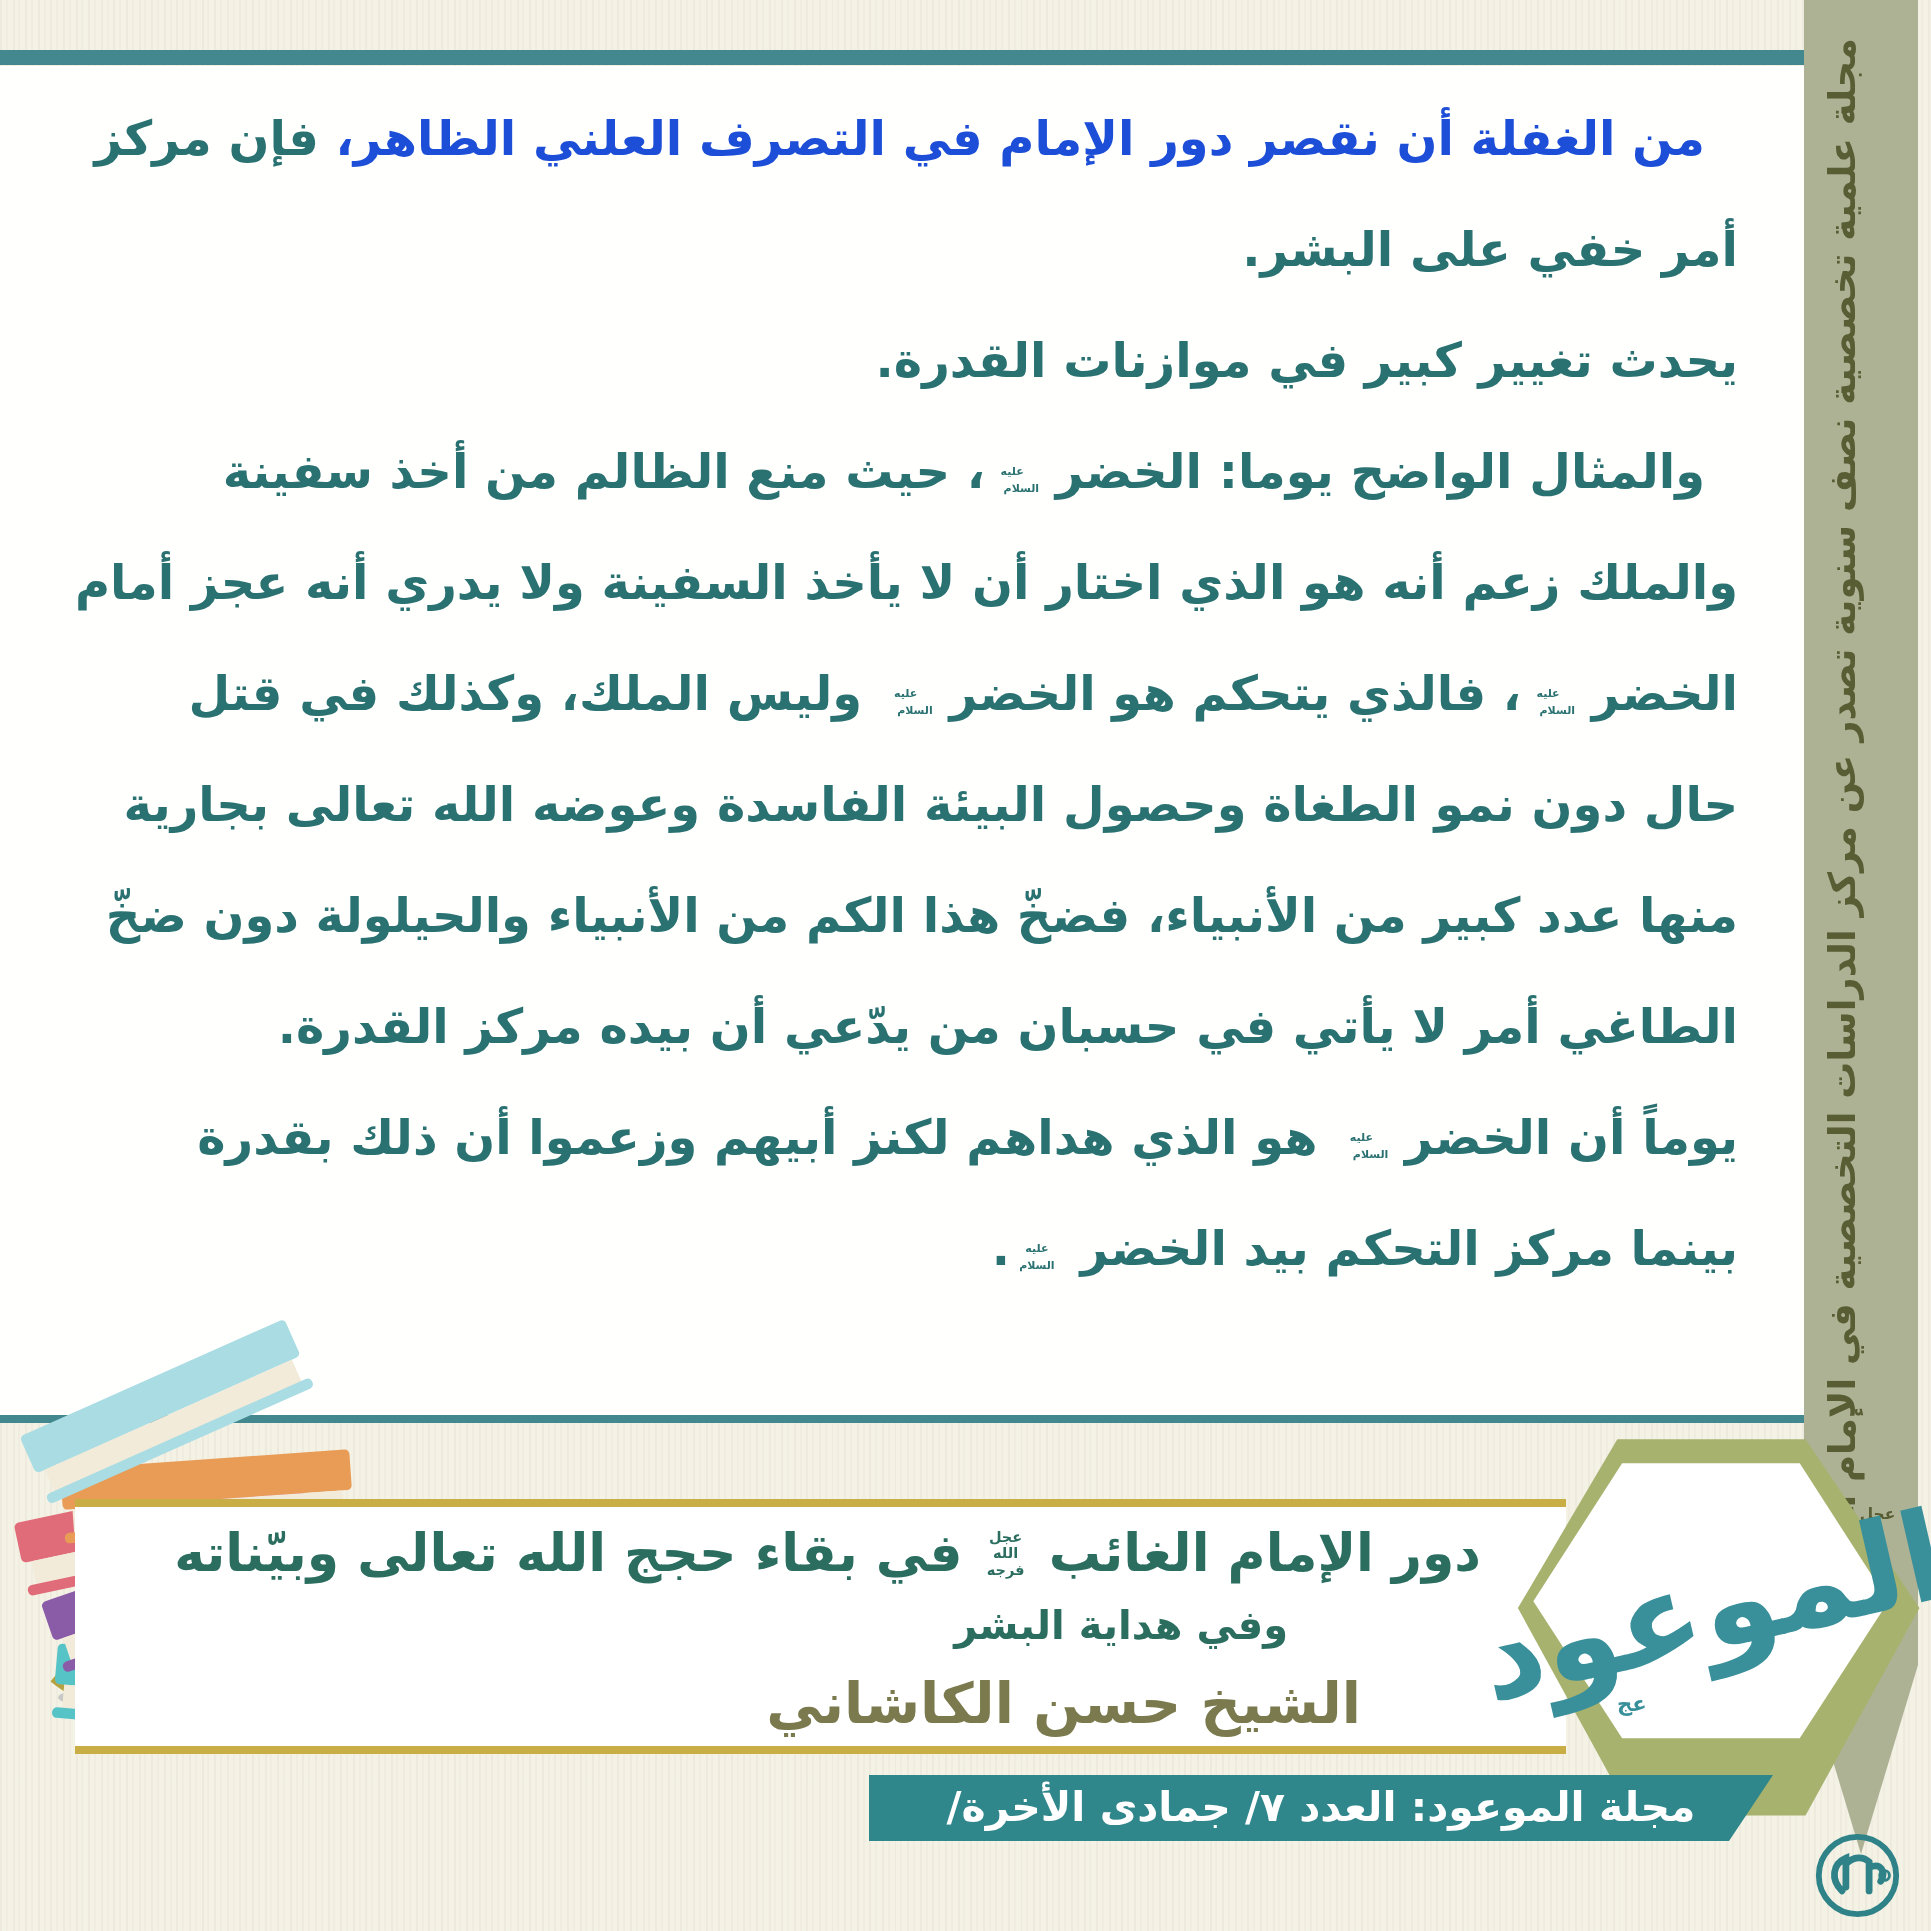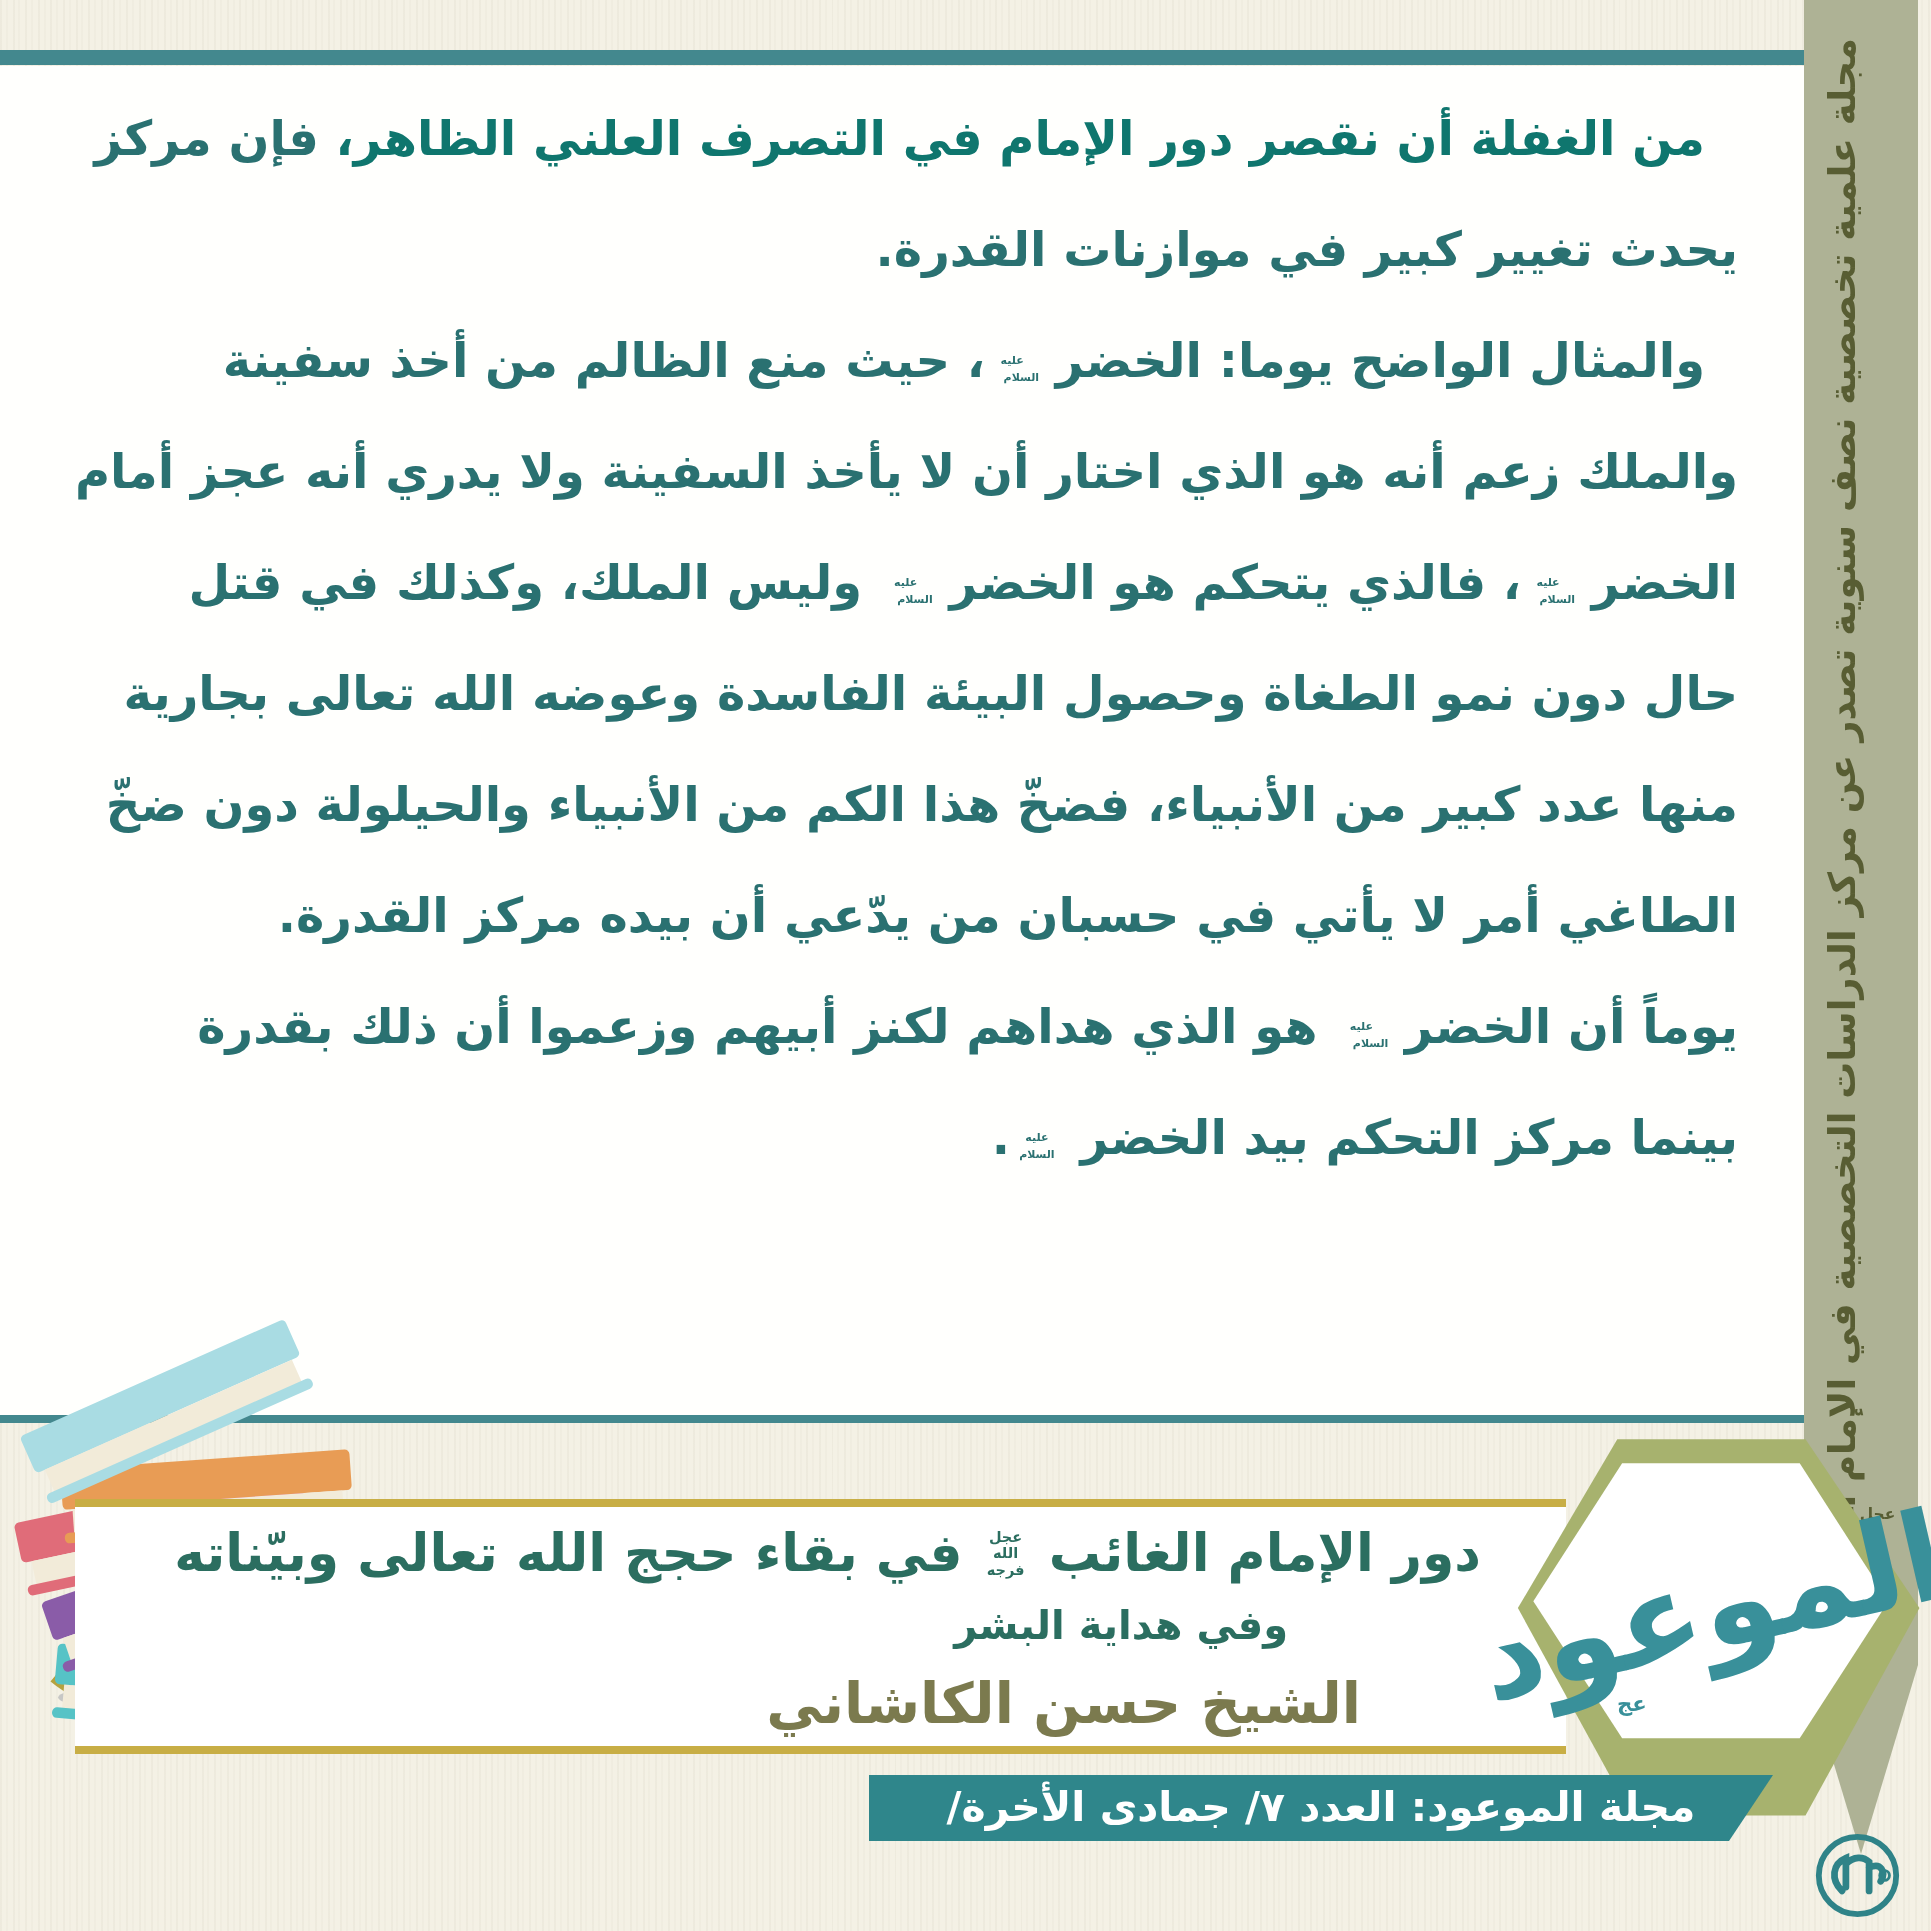--- a/index.html
+++ b/index.html
@@ -13,21 +13,21 @@
   .top-teal-bar{position:absolute;left:0;top:50px;width:1804px;height:15.4px;background:#43888e;}
   .main-white{position:absolute;left:0;top:66px;width:1804px;height:1350px;background:#fffffd;}
   .bottom-divider{position:absolute;left:0;top:1415px;width:1804px;height:7.7px;background:#43888e;}
   
   .main-text{position:absolute;left:53px;top:83px;width:1685px;direction:rtl;}
   .tline{min-height:111px;max-height:111px;line-height:111px;font-size:48px;font-weight:bold;
          text-align:right;white-space:normal;overflow:hidden;}
   .tline.stretch{text-align-last:justify;}
   .tline.indent{padding-right:33px;}
   .seg-teal{color:#2a7171;}
-  .seg-purple{color:#0f766e;}
+  .seg-purple{color:#1d4ed8;}
   .seg-hon,.seg-hon-title{display:inline-block;font-size:11px;line-height:16.4px;width:54px;
       text-align:center;vertical-align:-3.9px;white-space:normal;font-weight:bold;}
   .seg-hon{color:#2a7171;}
   .seg-hon-title{color:#2b6e60;width:50px;font-size:14.5px;}
   
   .sidebar-strip{position:absolute;left:1804px;top:0;width:114px;height:1665px;background:#aeb295;}
   .sidebar-tail{position:absolute;left:1804px;top:1665px;width:114px;height:189px;background:#aeb295;
       clip-path:polygon(0 0,100% 0,50% 100%);}
   .sidebar-caption{position:absolute;left:1821px;top:1583px;width:1545px;
       transform:rotate(-90deg);transform-origin:0 0;
@@ -59,20 +59,21 @@
 <div class="main-white"></div>
 <div class="bottom-divider"></div>
 
 <div class="sidebar-strip"></div>
 <div class="sidebar-tail"></div>
 <div class="sidebar-caption">مجلة علمية تخصصية نصف سنوية تصدر عن مركز الدراسات التخصصية في الإمام المهدي</div>
 <div class="sidebar-seal">عجل الله فرجه</div>
 
 <div class="main-text">
     <div class="tline stretch indent"><span class="seg-purple">من الغفلة أن نقصر دور الإمام في التصرف العلني الظاهر، </span><span class="seg-teal">فإن مركز القدرة</span></div>
+    <div class="tline"><span class="seg-teal">أمر خفي على البشر.</span></div>
     <div class="tline"><span class="seg-teal">يحدث تغيير كبير في موازنات القدرة.</span></div>
     <div class="tline stretch indent"><span class="seg-teal">والمثال الواضح يوما: الخضر </span><span class="seg-hon">عليه السلام</span><span class="seg-teal">، حيث منع الظالم من أخذ سفينة المساكين،</span></div>
     <div class="tline stretch"><span class="seg-teal">والملك زعم أنه هو الذي اختار أن لا يأخذ السفينة ولا يدري أنه عجز أمام قدرة</span></div>
     <div class="tline stretch"><span class="seg-teal">الخضر </span><span class="seg-hon">عليه السلام</span><span class="seg-teal">، فالذي يتحكم هو الخضر </span><span class="seg-hon">عليه السلام</span><span class="seg-teal"> وليس الملك، وكذلك في قتل الغلام الذي</span></div>
     <div class="tline stretch"><span class="seg-teal">حال دون نمو الطغاة وحصول البيئة الفاسدة وعوضه الله تعالى بجارية وُلِد</span></div>
     <div class="tline stretch"><span class="seg-teal">منها عدد كبير من الأنبياء، فضخّ هذا الكم من الأنبياء والحيلولة دون ضخّ هذا</span></div>
     <div class="tline stretch"><span class="seg-teal">الطاغي أمر لا يأتي في حسبان من يدّعي أن بيده مركز القدرة. واليتيمان لم يدريا</span></div>
     <div class="tline stretch"><span class="seg-teal">يوماً أن الخضر </span><span class="seg-hon">عليه السلام</span><span class="seg-teal"> هو الذي هداهم لكنز أبيهم وزعموا أن ذلك بقدرة نفسيهما،</span></div>
     <div class="tline"><span class="seg-teal">بينما مركز التحكم بيد الخضر </span><span class="seg-hon">عليه السلام</span><span class="seg-teal">.</span></div>
   </div>

